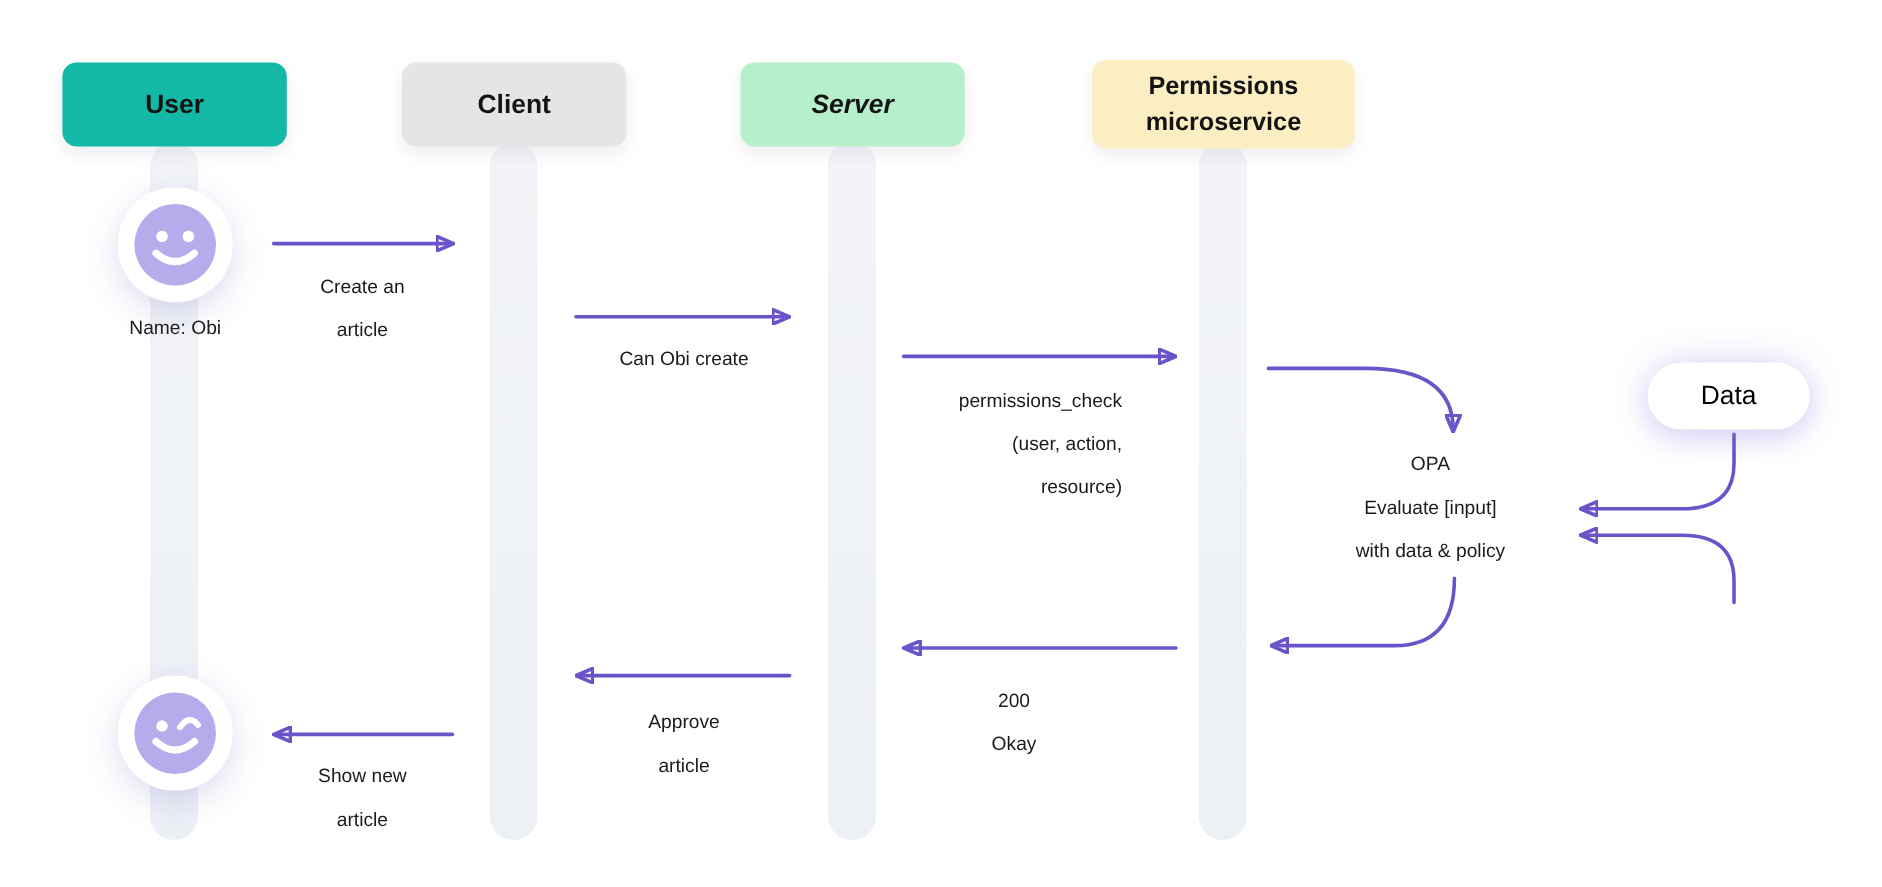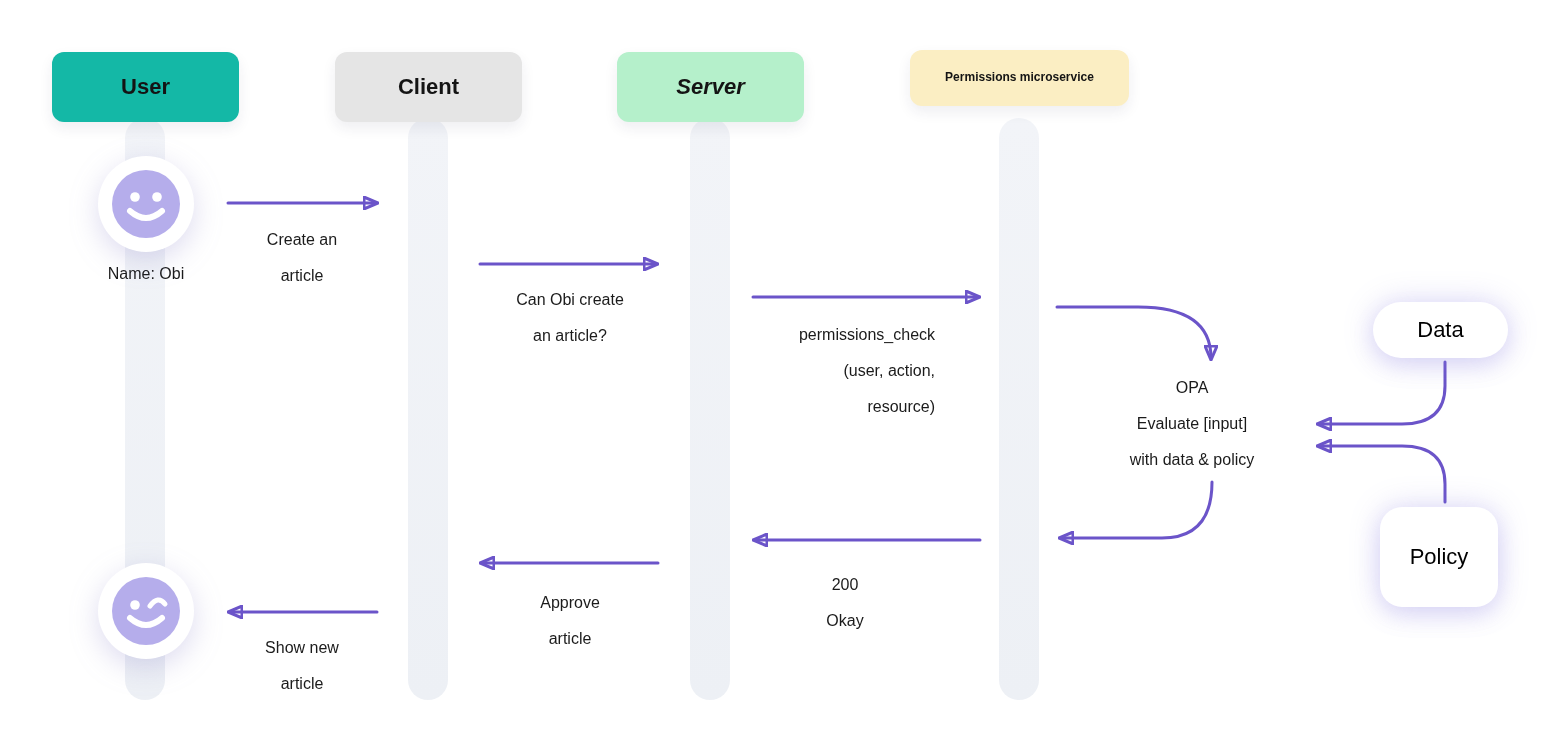--- a/index.html
+++ b/index.html
@@ -18,22 +18,22 @@
   .lifeline.permissions{left:999px;}
   
   .actor{
     position:absolute;display:flex;align-items:center;justify-content:center;
     border-radius:12px;font-weight:700;font-size:22px;color:#141414;z-index:5;
     box-shadow:0 6px 14px rgba(40,40,80,.08);text-align:center;
   }
   .actor.user{left:52px;top:52px;width:187px;height:70px;background:#14b8a6;}
   .actor.client{left:335px;top:52px;width:187px;height:70px;background:#e5e5e5;}
   .actor.server{left:617px;top:52px;width:187px;height:70px;background:#b5f0cb;font-style:italic;}
-  .actor.permissions{left:910px;top:50px;width:219px;height:56px;background:#fbeec3;
-    font-size:12px;line-height:1.45;padding:0 24px;box-sizing:border-box;}
+  .actor.permissions{left:910px;top:50px;width:219px;height:74px;background:#fbeec3;
+    font-size:21px;line-height:1.45;padding:0 24px;box-sizing:border-box;}
   
   svg.arrows{position:absolute;left:0;top:0;z-index:3;}
   svg.arrows path{stroke:#6b54c9;stroke-width:3;fill:none;stroke-linecap:round;}
   
   .msg{
     position:absolute;z-index:4;text-align:center;font-size:16px;line-height:36px;
     color:#1b1b1b;transform:translateX(-50%);white-space:nowrap;
   }
   
   .avatar{position:absolute;width:96px;height:96px;z-index:6;
@@ -111,21 +111,20 @@
     <div>Name: Obi</div>
   </div>
 
   <div class="msg" style="left:302px;top:222px;">
     <div>Create an</div>
     <div>article</div>
   </div>
 
   <div class="msg" style="left:570px;top:282px;">
     <div>Can Obi create</div>
-    <div>an article?</div>
   </div>
 
   <div class="msg" style="left:867px;top:317px;text-align:right;">
     <div>permissions_check</div>
     <div>(user, action,</div>
     <div>resource)</div>
   </div>
 
   <div class="msg" style="left:1192px;top:370px;">
     <div>OPA</div>
@@ -144,17 +143,14 @@
   </div>
 
   <div class="msg" style="left:302px;top:630px;">
     <div>Show new</div>
     <div>article</div>
   </div>
 
   <div class="node data">
     <span>Data</span>
   </div>
-  <div class="node policy">
-    <span>Policy</span>
-  </div>
 
 </div>
 
 </body></html>

